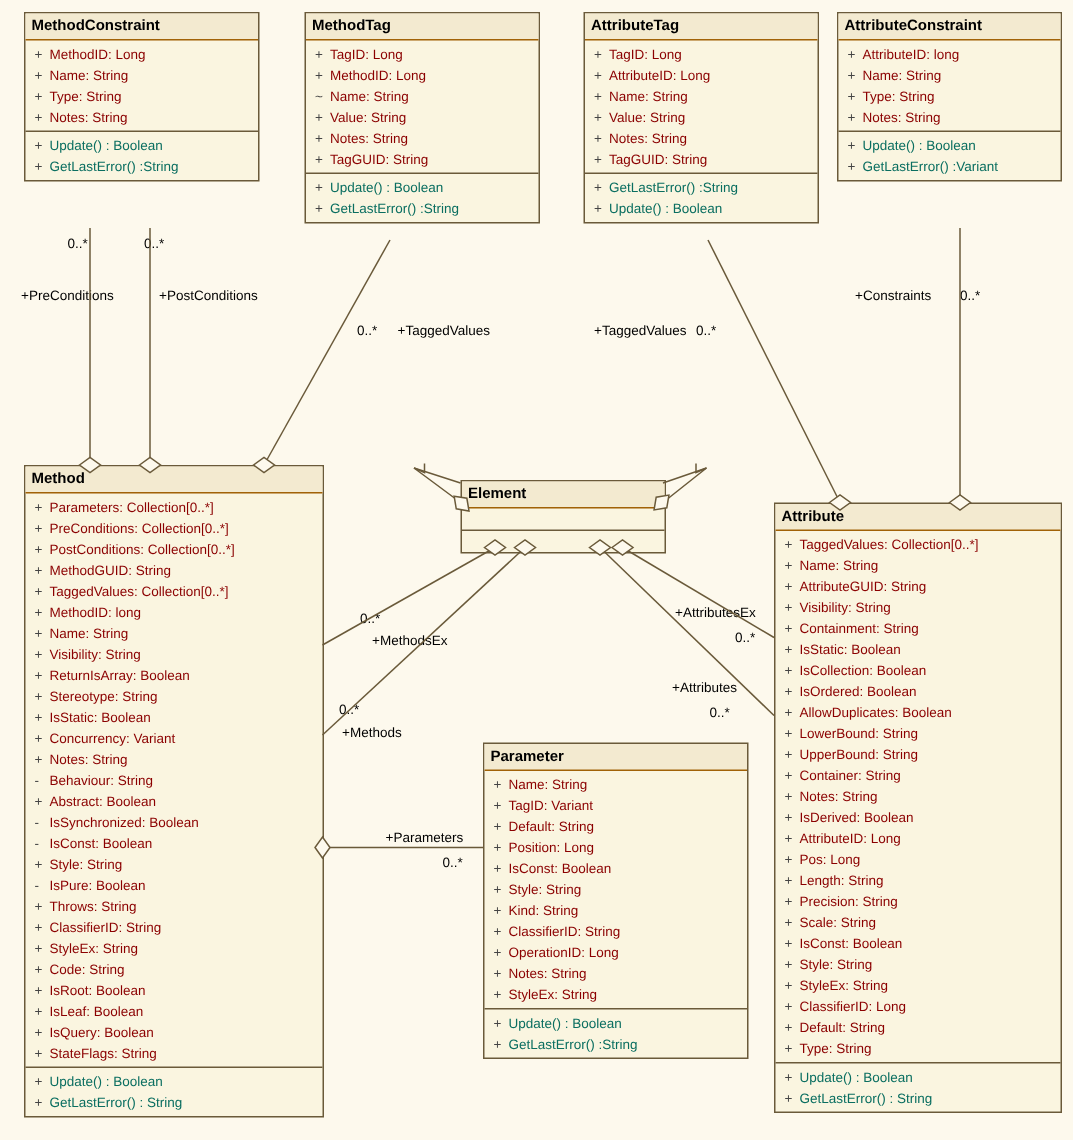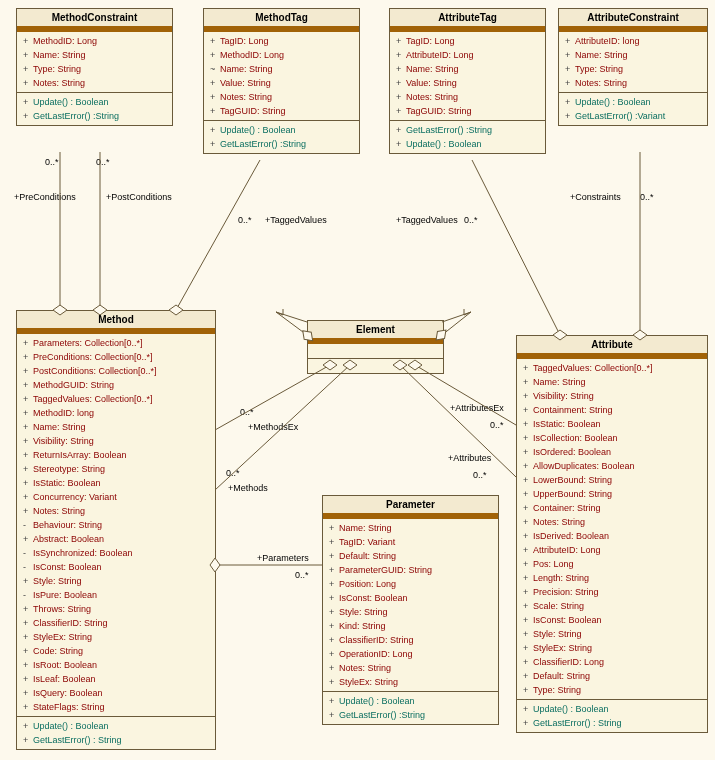--- a/index.html
+++ b/index.html
@@ -1,17 +1,17 @@
 <!DOCTYPE html>
 <html><head>
 <meta charset="utf-8">
 <style>
 body{margin:0;font-family:Verdana,Arial,sans-serif;font-size:9px;background:#fdf9ed;width:715px;height:760px;position:relative}
 .class-box{position:absolute;background:#faf5e0;border:1px solid #6a5a3a}
-.class-title{background:#f3ead0;border-bottom:6px solid #a16207;text-align:center;font-weight:bold;padding:3px 4px;font-size:10px}
+.class-title{background:#f3ead0;border-bottom:1px solid #a16207;text-align:left;font-weight:bold;padding:3px 4px;font-size:10px}
 .class-section{border-bottom:1px solid #6a5a3a;padding:2px 0}
 .class-section:last-child{border-bottom:none}
 .row{padding:1px 6px;white-space:nowrap;line-height:12px}
 .sym{display:inline-block;width:10px;color:#444}
 .attr{color:#8b0000}
 .meth{color:#0a6e60}
 svg{position:absolute;top:0;left:0;pointer-events:none}
 .lbl{position:absolute;font-size:9px;color:#000;background:transparent}
 </style>
 </head>
@@ -119,41 +119,41 @@
   <div class="class-section" style="height:10px"></div>
   <div class="class-section" style="height:10px"></div>
 </div>
 
 <div class="class-box" style="top:495px;left:322px;width:175px">
   <div class="class-title">Parameter</div>
   <div class="class-section" id="param-attrs">
       <div class="row attr"><span class="sym">+</span><span>Name: String</span></div>
       <div class="row attr"><span class="sym">+</span><span>TagID: Variant</span></div>
       <div class="row attr"><span class="sym">+</span><span>Default: String</span></div>
-      <div class="row attr"><span class="sym">+</span><span>ParameterGUID: String</span></div>
       <div class="row attr"><span class="sym">+</span><span>Position: Long</span></div>
       <div class="row attr"><span class="sym">+</span><span>IsConst: Boolean</span></div>
       <div class="row attr"><span class="sym">+</span><span>Style: String</span></div>
       <div class="row attr"><span class="sym">+</span><span>Kind: String</span></div>
       <div class="row attr"><span class="sym">+</span><span>ClassifierID: String</span></div>
       <div class="row attr"><span class="sym">+</span><span>OperationID: Long</span></div>
       <div class="row attr"><span class="sym">+</span><span>Notes: String</span></div>
       <div class="row attr"><span class="sym">+</span><span>StyleEx: String</span></div>
     </div>
   <div class="class-section">
     <div class="row meth"><span class="sym">+</span><span>Update() : Boolean</span></div>
     <div class="row meth"><span class="sym">+</span><span>GetLastError() :String</span></div>
   </div>
 </div>
 
 <div class="class-box" style="top:335px;left:516px;width:190px">
   <div class="class-title">Attribute</div>
   <div class="class-section" id="attr-attrs">
       <div class="row attr"><span class="sym">+</span><span>TaggedValues: Collection[0..*]</span></div>
       <div class="row attr"><span class="sym">+</span><span>Name: String</span></div>
+      <div class="row attr"><span class="sym">+</span><span>AttributeGUID: String</span></div>
       <div class="row attr"><span class="sym">+</span><span>Visibility: String</span></div>
       <div class="row attr"><span class="sym">+</span><span>Containment: String</span></div>
       <div class="row attr"><span class="sym">+</span><span>IsStatic: Boolean</span></div>
       <div class="row attr"><span class="sym">+</span><span>IsCollection: Boolean</span></div>
       <div class="row attr"><span class="sym">+</span><span>IsOrdered: Boolean</span></div>
       <div class="row attr"><span class="sym">+</span><span>AllowDuplicates: Boolean</span></div>
       <div class="row attr"><span class="sym">+</span><span>LowerBound: String</span></div>
       <div class="row attr"><span class="sym">+</span><span>UpperBound: String</span></div>
       <div class="row attr"><span class="sym">+</span><span>Container: String</span></div>
       <div class="row attr"><span class="sym">+</span><span>Notes: String</span></div>

